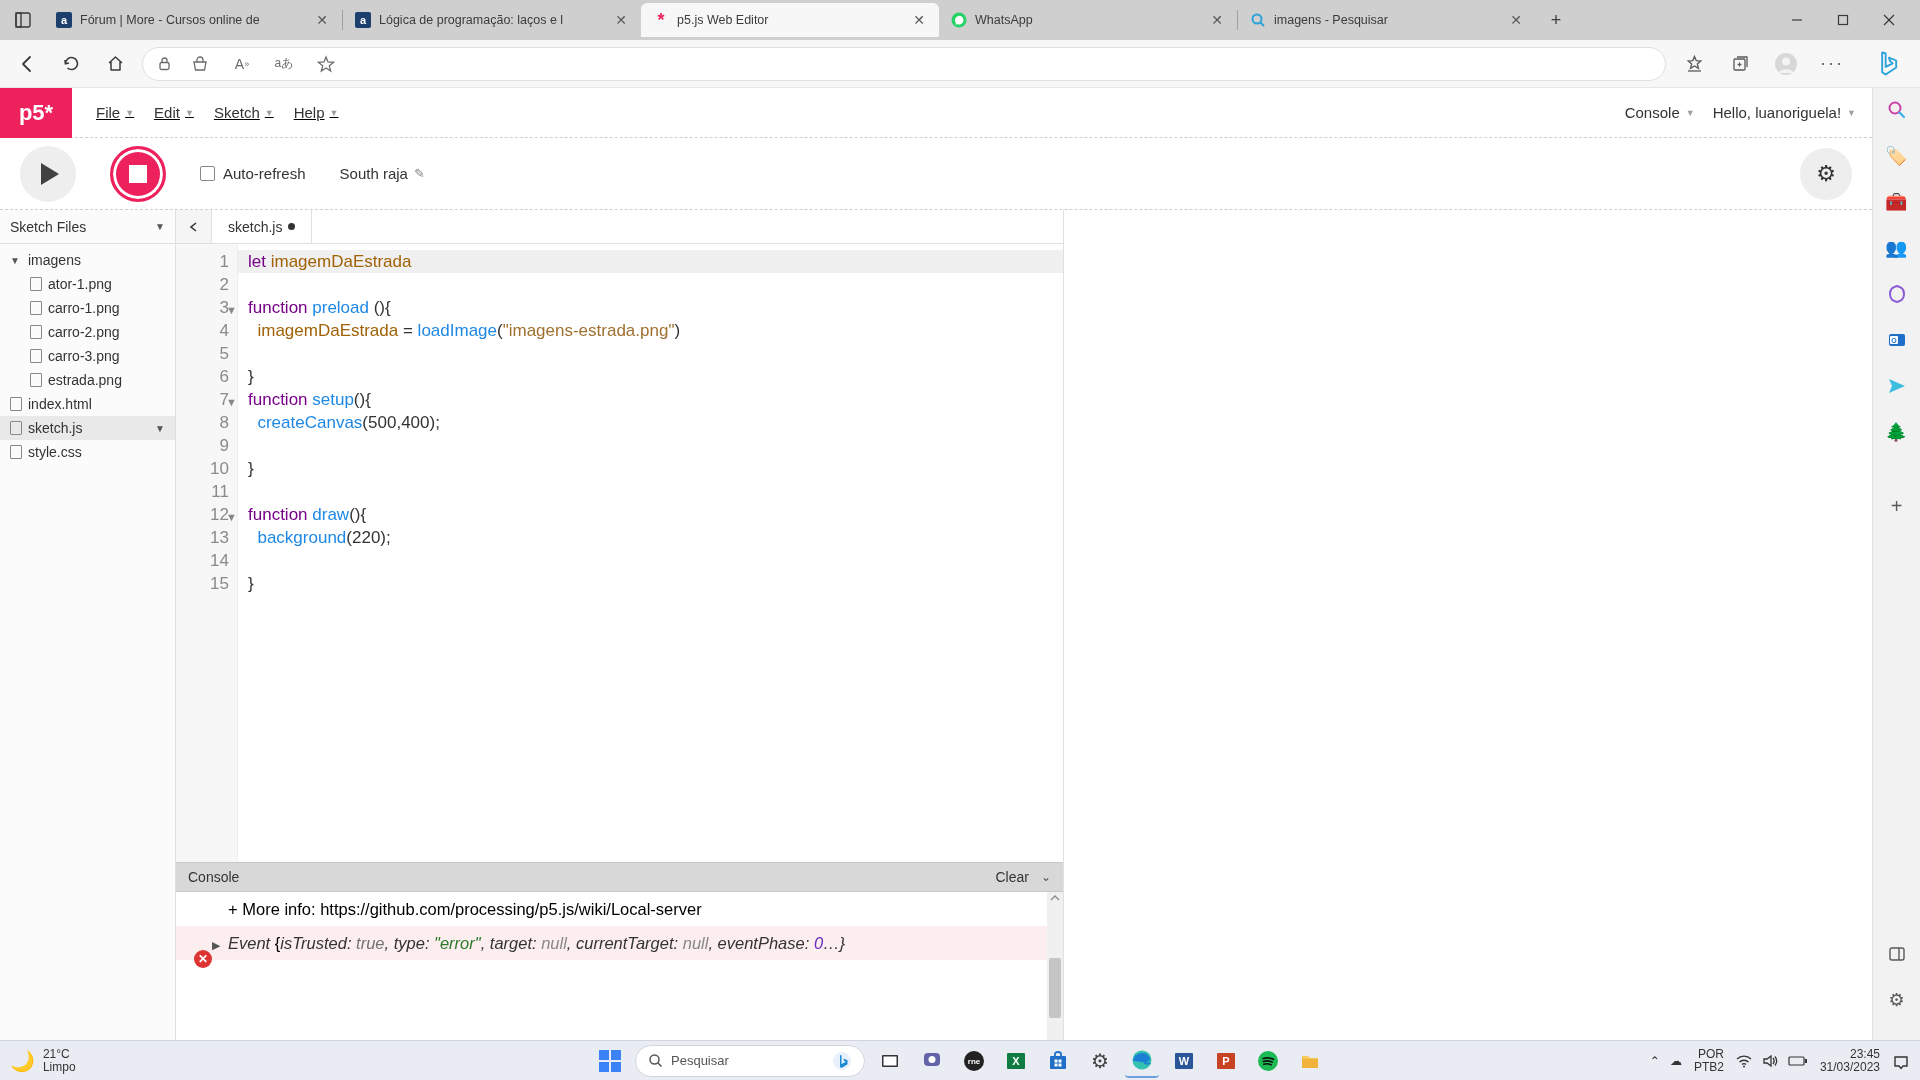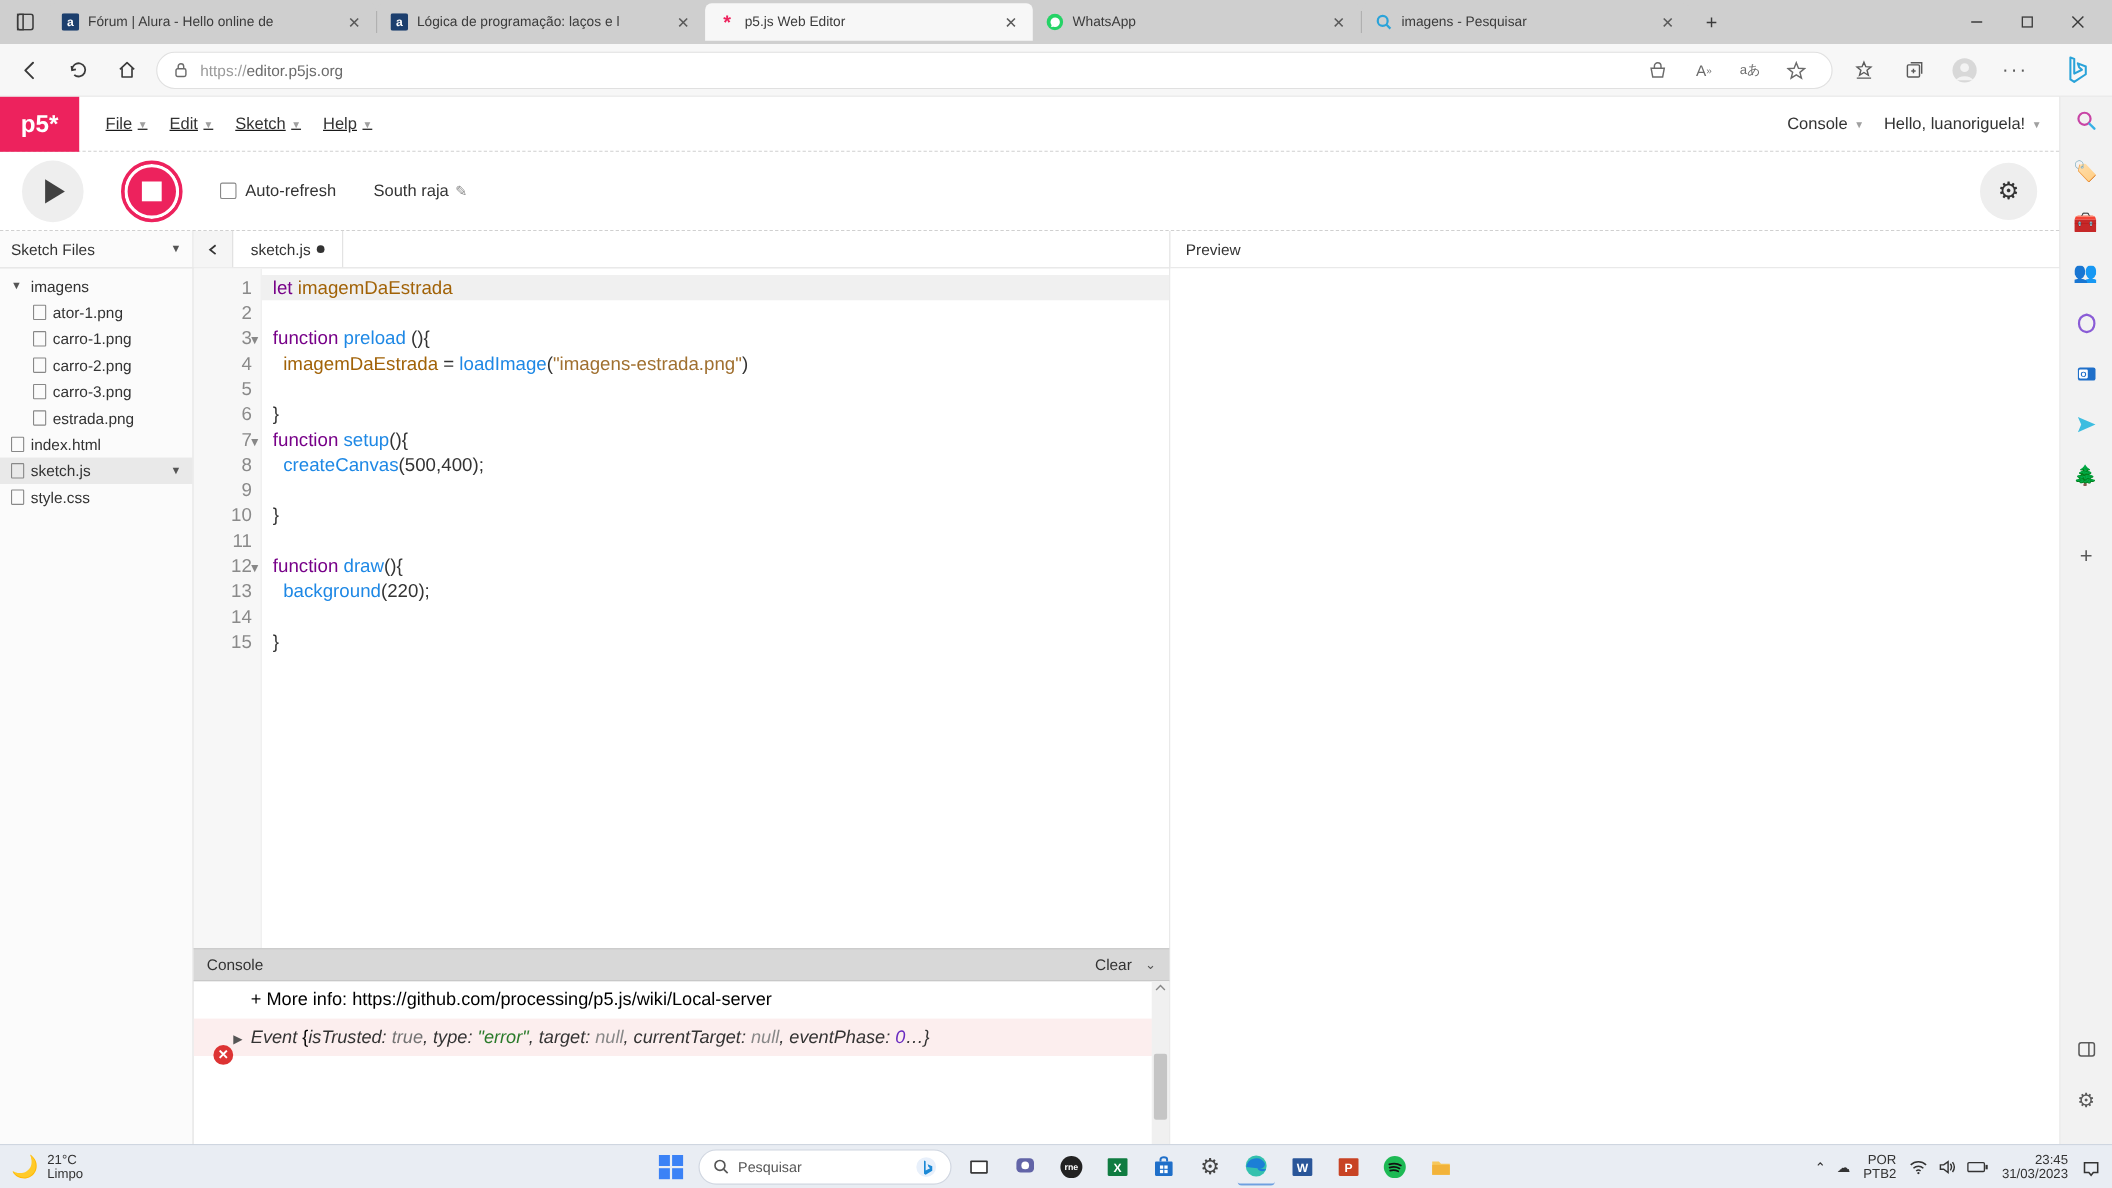--- a/index.html
+++ b/index.html
@@ -132,21 +132,21 @@
       </svg>
   </div>
   <div id="tabs-host" style="display:flex;align-items:center;">
       <div class="tab" style="width: 298px;">
         <span class="favicon">
           <svg width="16" height="16">
             <rect width="16" height="16" fill="#1c3f6e" rx="2"></rect>
             <text x="8" y="12" font-size="11" fill="#fff" text-anchor="middle" font-weight="bold">a</text>
           </svg>
         </span>
-        <span class="tab-title">Fórum | Alura - Hello online de</span>
+        <span class="tab-title">Fórum | More - Cursos online de</span>
         <span class="tab-close">✕</span>
       </div>
       <div class="tab-divider"></div>
       <div class="tab" style="width: 298px;">
         <span class="favicon">
           <svg width="16" height="16">
             <rect width="16" height="16" fill="#1c3f6e" rx="2"></rect>
             <text x="8" y="12" font-size="11" fill="#fff" text-anchor="middle" font-weight="bold">a</text>
           </svg>
         </span>
@@ -221,21 +221,20 @@
         <path d="M3 9 L9.5 3 L16 9 M5 8 V16 H14 V8" fill="none" stroke="#3b3b3b" stroke-width="1.5" stroke-linejoin="round"></path>
       </svg>
     </div>
   <div class="url-field">
     <span>
         <svg width="15" height="15">
           <rect x="3" y="6.5" width="9" height="7" rx="1.5" fill="none" stroke="#6b6b6b" stroke-width="1.3"></rect>
           <path d="M5 6.5 V4.5 a2.5 2.5 0 0 1 5 0 V6.5" fill="none" stroke="#6b6b6b" stroke-width="1.3"></path>
         </svg>
       </span>
-    <span class="url-text"><span class="proto">https://</span><span>editor.p5js.org</span></span>
     <div class="addr-icons">
       <div class="addr-icon">
           <svg width="18" height="18">
             <path d="M3 7 h12 l-1.5 8 h-9 z M6 7 V5 a3 3 0 0 1 6 0 V7" fill="none" stroke="#6b6b6b" stroke-width="1.3"></path>
           </svg>
         </div>
       <div class="addr-icon" style="font-size:14px;color:#6b6b6b;">A<sup style="font-size:9px;">»</sup></div>
       <div class="addr-icon" style="font-size:12px;color:#6b6b6b;">aあ</div>
       <div class="addr-icon">
           <svg width="18" height="18">
@@ -465,21 +464,20 @@
         <div class="console-scrollbar">
           <svg width="16" height="12" style="position:absolute;top:0;">
               <path d="M4 8 L8 4 L12 8" fill="none" stroke="#888" stroke-width="1.3"></path>
             </svg>
           <div class="console-thumb"></div>
         </div>
       </div>
     </div>
 
     <div class="preview-col">
-      <div class="preview-hd">Preview</div>
       <div class="preview-body"></div>
     </div>
   </div>
 </div>
 
 <div class="taskbar">
   <div class="weather">
     <span class="moon">🌙</span>
     <div class="wcol">
         <span>21°C</span>

